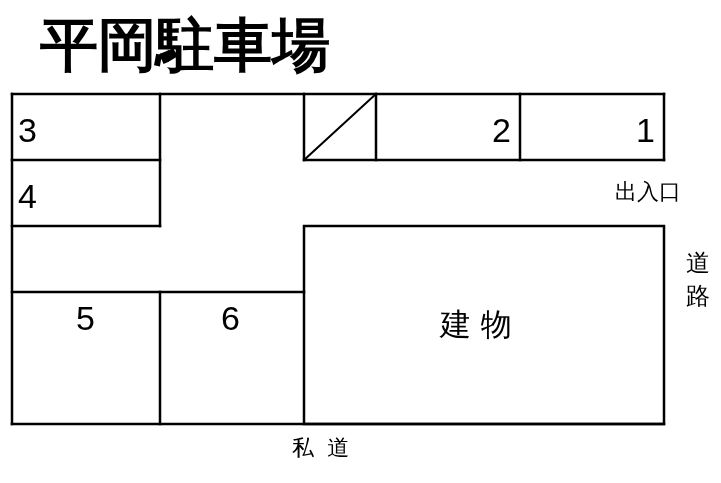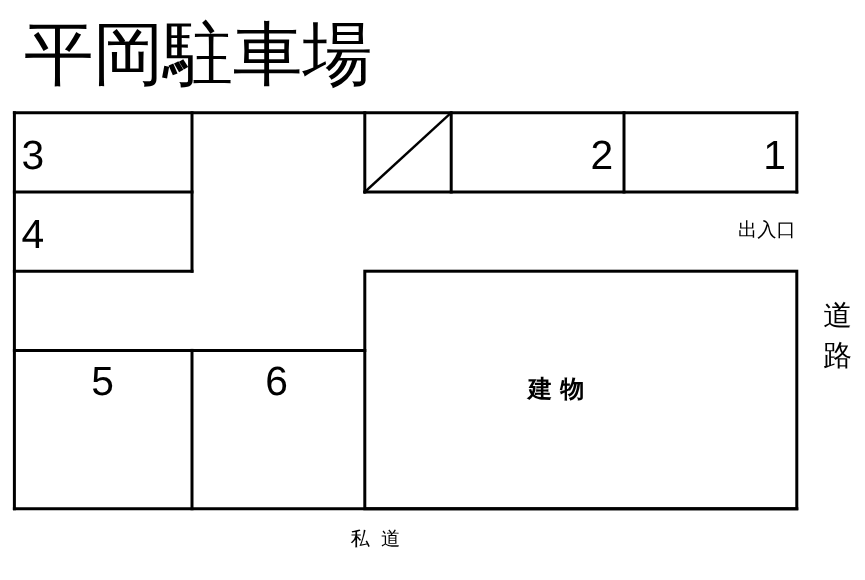--- a/index.html
+++ b/index.html
@@ -1,22 +1,22 @@
 <!DOCTYPE html>
 <html><head>
   <meta charset="utf-8">
   <style>
     html, body { margin: 0; padding: 0; background: #ffffff; }
     body { width: 721px; height: 483px; position: relative; overflow: hidden;
            font-family: "DejaVu Sans", "Liberation Sans", sans-serif; color: #000; }
-    .title { position: absolute; left: 20px; top: 10px; font-size: 58px; line-height: 70px;
-             letter-spacing: 0px; font-weight: normal; white-space: nowrap; }
+    .title { position: absolute; left: 40px; top: 10px; font-size: 58px; line-height: 70px;
+             letter-spacing: 0px; font-weight: bold; white-space: nowrap; }
     svg.plan { position: absolute; left: 0; top: 0; }
     .num { position: absolute; font-family: "Liberation Sans", sans-serif; font-size: 34px; line-height: 36px; }
-    .lbl { position: absolute; font-size: 16px; line-height: 28px; white-space: nowrap; }
+    .lbl { position: absolute; font-size: 22px; line-height: 28px; white-space: nowrap; }
     .vert { position: absolute; font-size: 24px; line-height: 34px; width: 30px; text-align: center; }
   </style>
 </head>
 <body>
 
 <div class="title">平岡駐車場</div>
 
 <svg class="plan" width="721" height="483" viewBox="0 0 721 483">
   <g stroke="#000" stroke-width="2.5" fill="none" stroke-linecap="square">
 
@@ -43,16 +43,16 @@
 </svg>
 
 <div class="num" style="left:18px; top:112px;">3</div>
 <div class="num" style="left:18px; top:178px;">4</div>
 <div class="num" style="left:492px; top:112px;">2</div>
 <div class="num" style="left:636px; top:112px;">1</div>
 <div class="num" style="left:76px; top:300px;">5</div>
 <div class="num" style="left:221px; top:300px;">6</div>
 
 <div class="lbl" style="left:615px; top:178px;">出入口</div>
-<div class="lbl" style="left:440px; top:310px; font-size:20px;font-weight:bold;">建 物</div>
+<div class="lbl" style="left:440px; top:310px; font-size:31px;">建 物</div>
 <div class="lbl" style="left:292px; top:436px;font-family:Liberation Mono, monospace;">私 道</div>
 <div class="vert" style="left:683px; top:246px;">道</div>
 <div class="vert" style="left:683px; top:279px;">路</div>
 
 </body></html>

